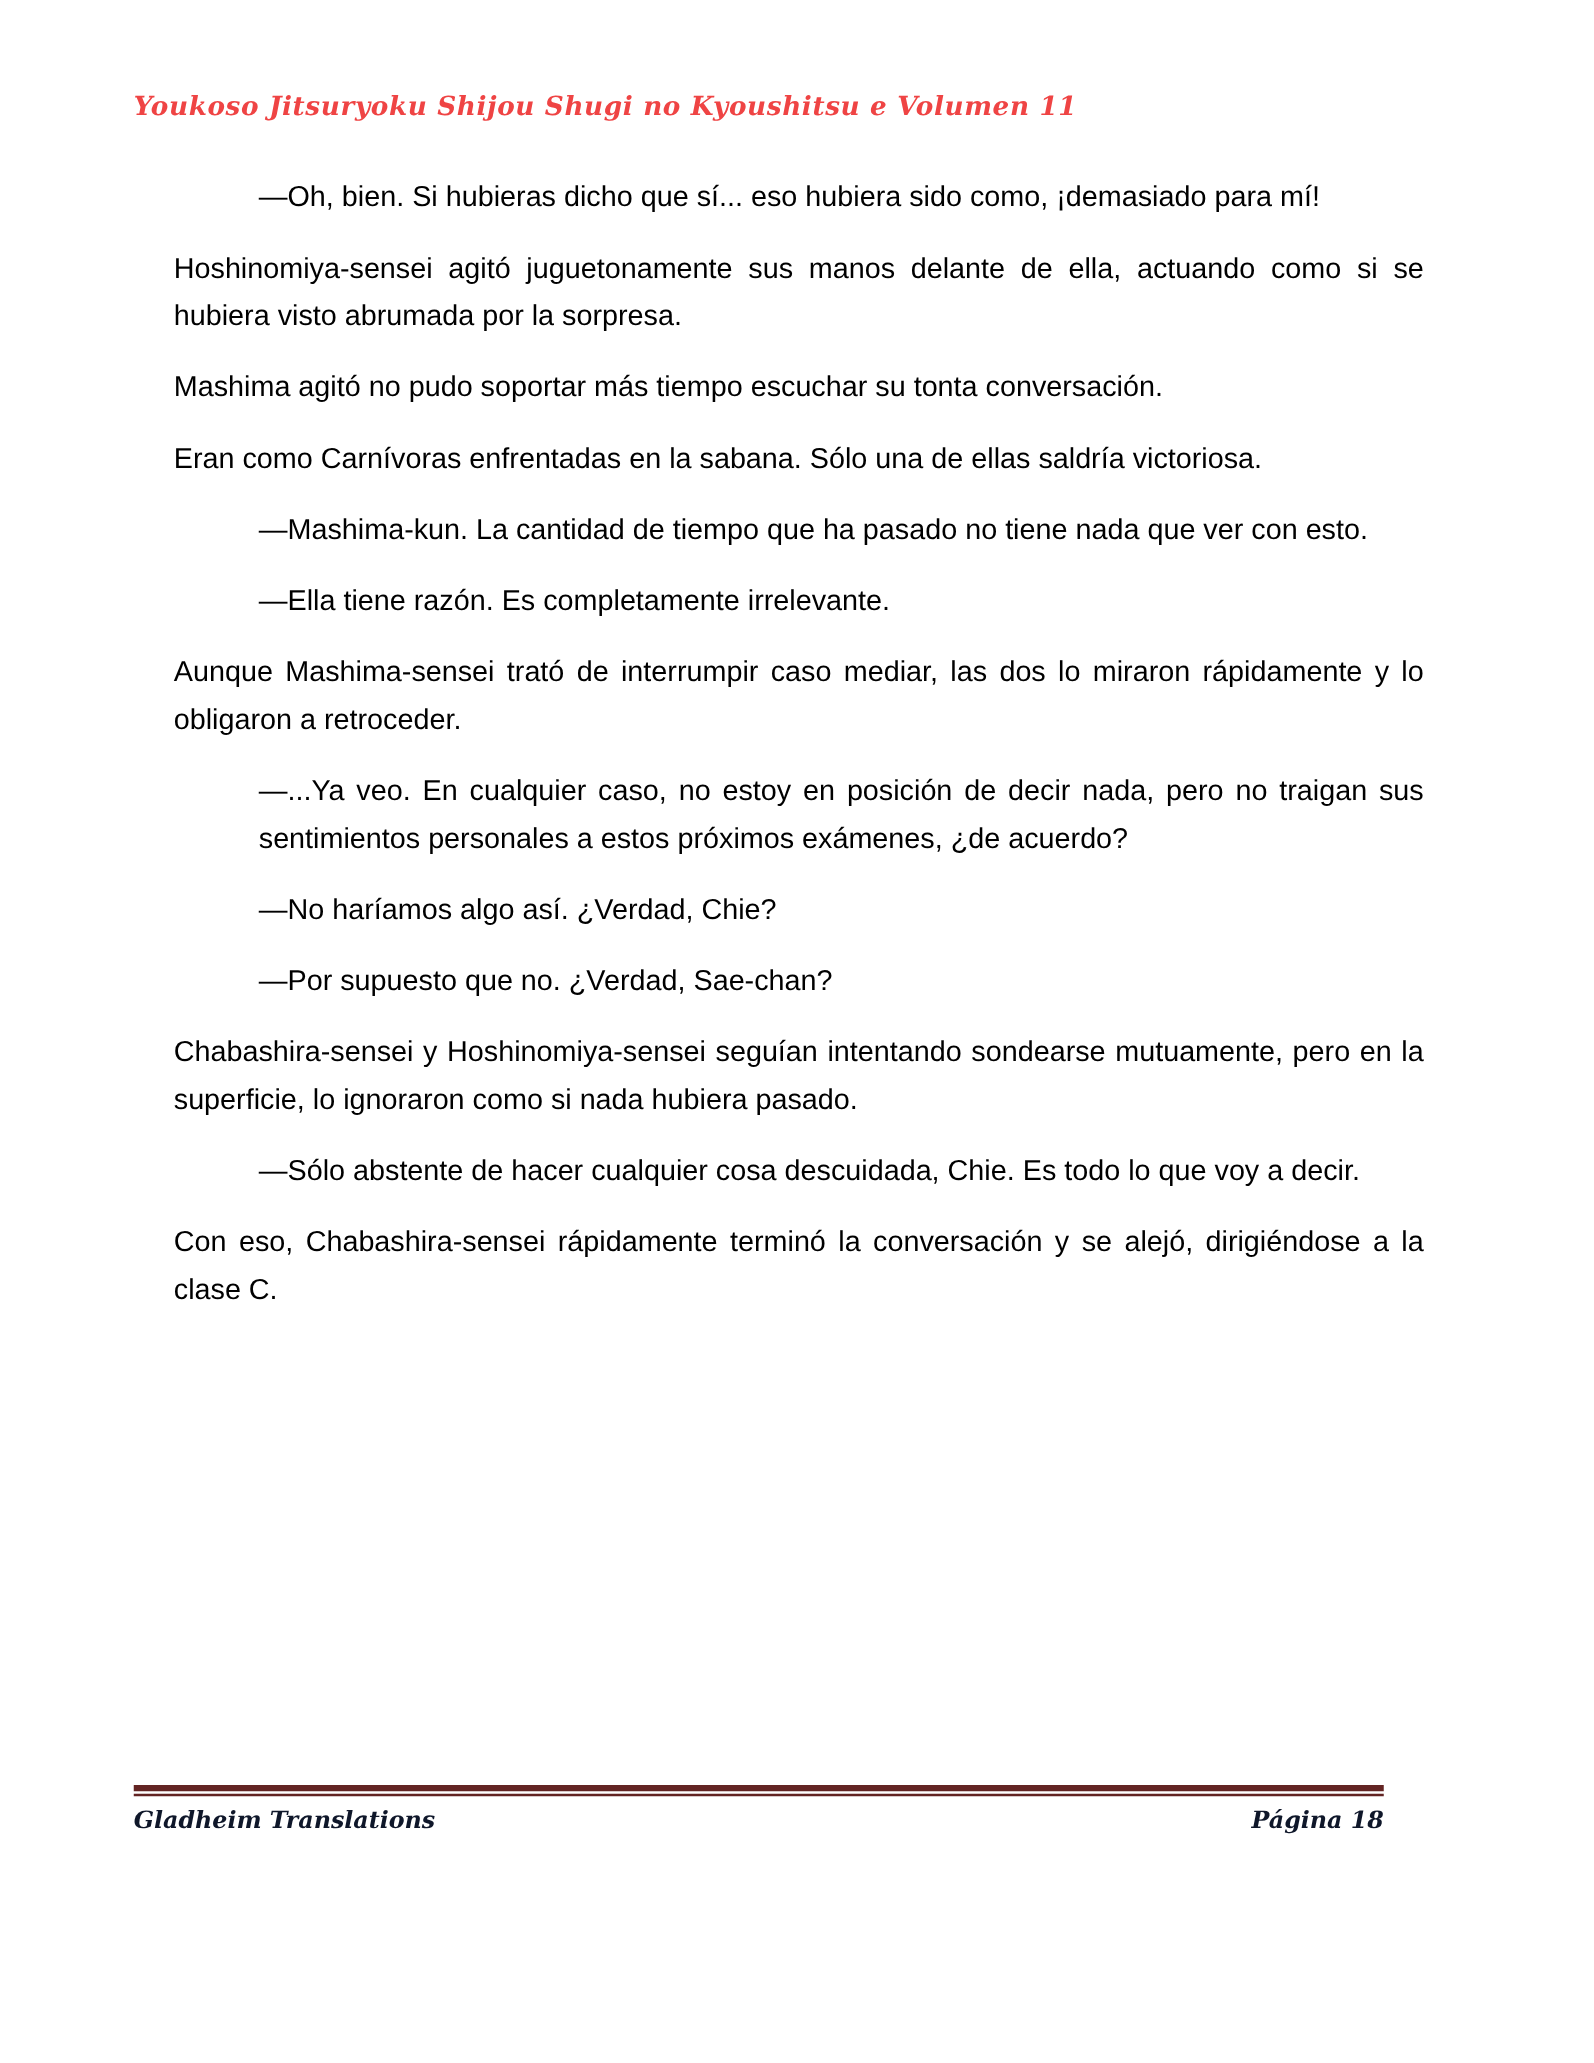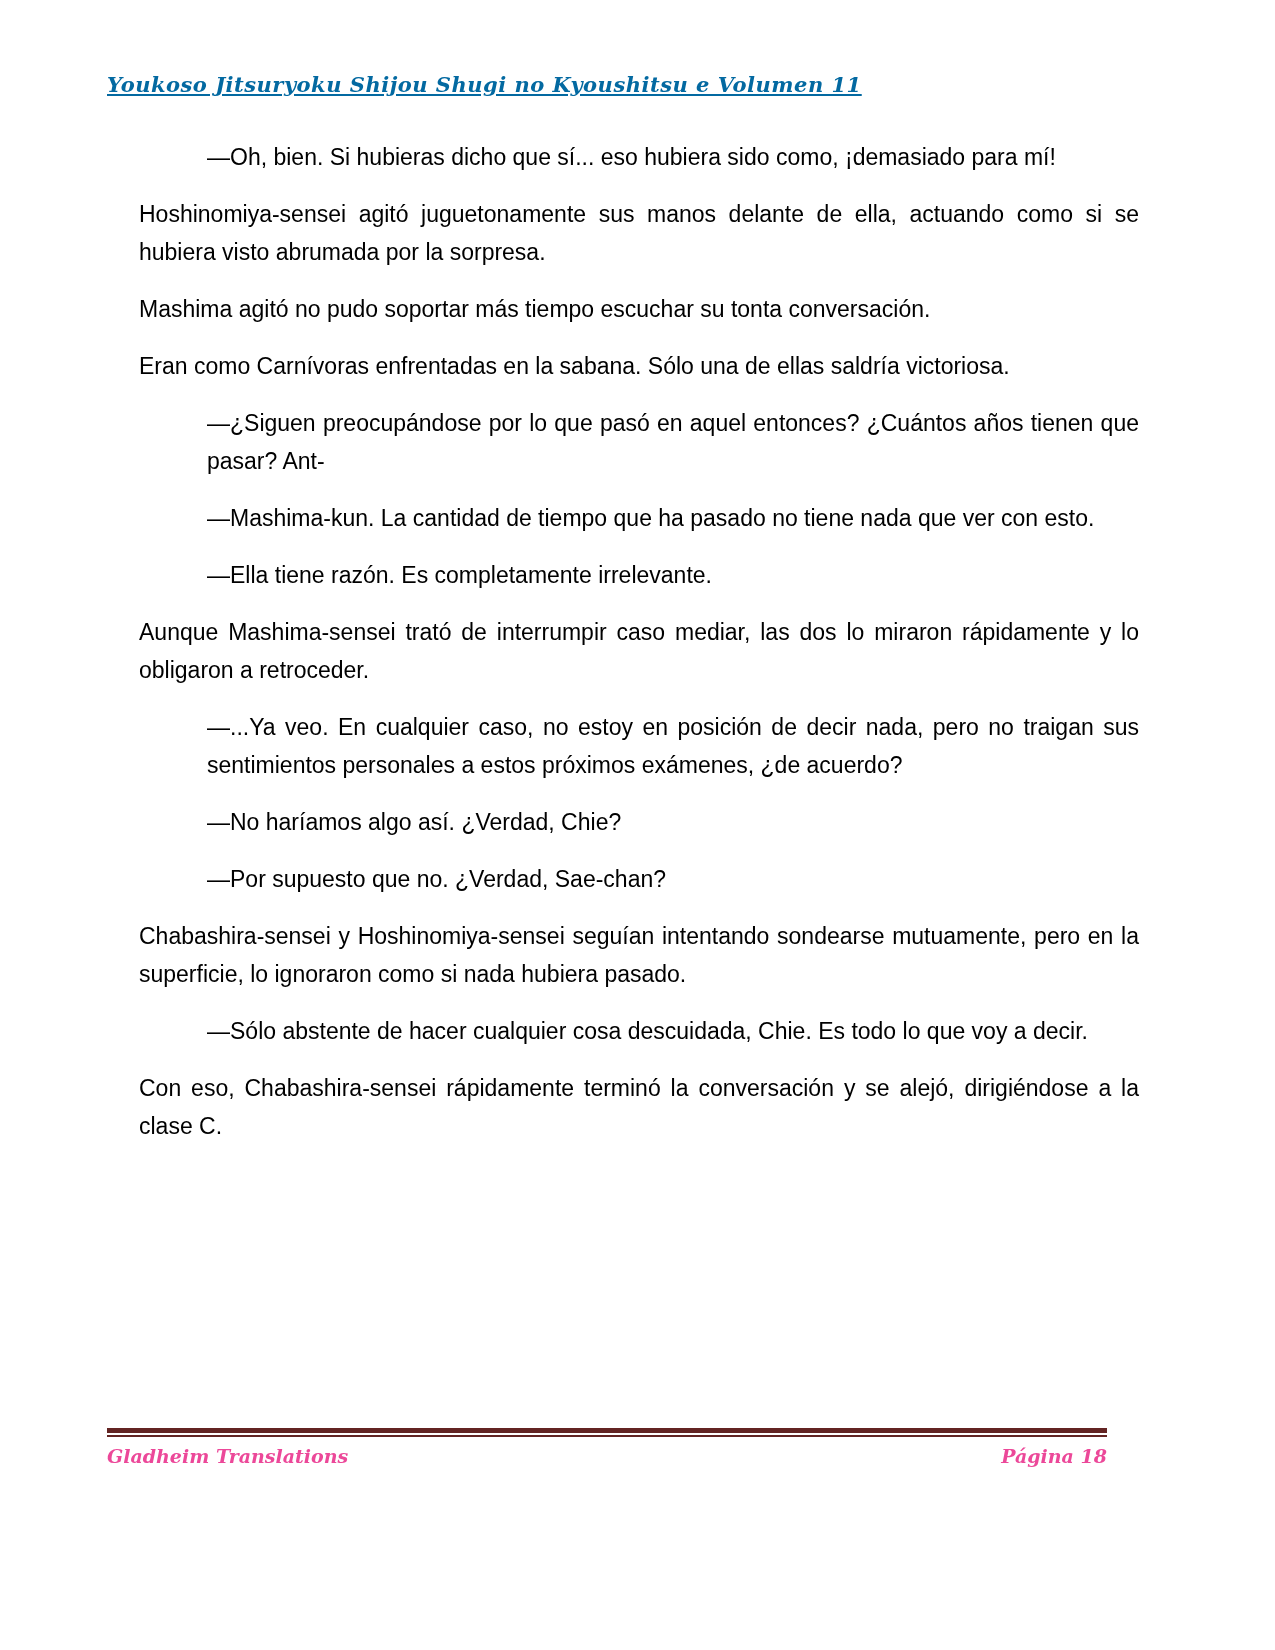--- a/index.html
+++ b/index.html
@@ -19,22 +19,21 @@
     top: 72px;
     left: 107px;
     right: 170px;
   }
   .header-title {
     font-family: "DejaVu Serif", serif;
     font-style: italic;
     font-weight: bold;
     font-size: 21px;
     letter-spacing: 0.5px;
-    color: #0369a1;
-    text-decoration: underline;
+    color: #ef4444;
   }
   .body-text {
     position: absolute;
     top: 138px;
     left: 107px;
     width: 1000px;
     margin-left: 32px;
   }
   .para {
     font-size: 23px;
@@ -65,38 +64,37 @@
     display: flex;
     justify-content: space-between;
     align-items: baseline;
     margin-top: 8px;
   }
   .footer-text {
     font-family: "DejaVu Serif", serif;
     font-style: italic;
     font-weight: bold;
     font-size: 19px;
-    color: #ec4899;
+    color: #0f172a;
   }
 </style>
 </head>
 <body>
 
 <div class="page">
 
   <div class="header">
     <div class="header-title">Youkoso Jitsuryoku Shijou Shugi no Kyoushitsu e Volumen 11</div>
   </div>
 
   <div class="body-text">
       <p class="para dialogue">—Oh, bien. Si hubieras dicho que sí... eso hubiera sido como, ¡demasiado para mí!</p>
       <p class="para narration">Hoshinomiya-sensei agitó juguetonamente sus manos delante de ella, actuando como si se hubiera visto abrumada por la sorpresa.</p>
       <p class="para narration">Mashima agitó no pudo soportar más tiempo escuchar su tonta conversación.</p>
       <p class="para narration">Eran como Carnívoras enfrentadas en la sabana. Sólo una de ellas saldría victoriosa.</p>
-      <p class="para dialogue">—¿Siguen preocupándose por lo que pasó en aquel entonces? ¿Cuántos años tienen que pasar? Ant-</p>
       <p class="para dialogue">—Mashima-kun. La cantidad de tiempo que ha pasado no tiene nada que ver con esto.</p>
       <p class="para dialogue">—Ella tiene razón. Es completamente irrelevante.</p>
       <p class="para narration">Aunque Mashima-sensei trató de interrumpir caso mediar, las dos lo miraron rápidamente y lo obligaron a retroceder.</p>
       <p class="para dialogue">—...Ya veo. En cualquier caso, no estoy en posición de decir nada, pero no traigan sus sentimientos personales a estos próximos exámenes, ¿de acuerdo?</p>
       <p class="para dialogue">—No haríamos algo así. ¿Verdad, Chie?</p>
       <p class="para dialogue">—Por supuesto que no. ¿Verdad, Sae-chan?</p>
       <p class="para narration">Chabashira-sensei y Hoshinomiya-sensei seguían intentando sondearse mutuamente, pero en la superficie, lo ignoraron como si nada hubiera pasado.</p>
       <p class="para dialogue">—Sólo abstente de hacer cualquier cosa descuidada, Chie. Es todo lo que voy a decir.</p>
       <p class="para narration">Con eso, Chabashira-sensei rápidamente terminó la conversación y se alejó, dirigiéndose a la clase C.</p>
     </div>

